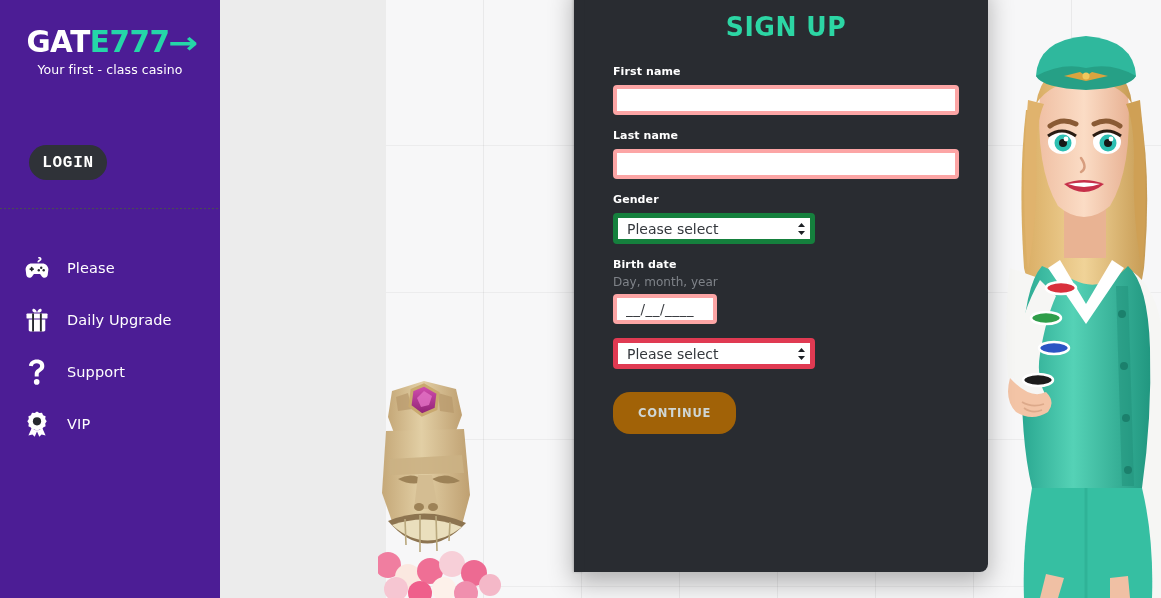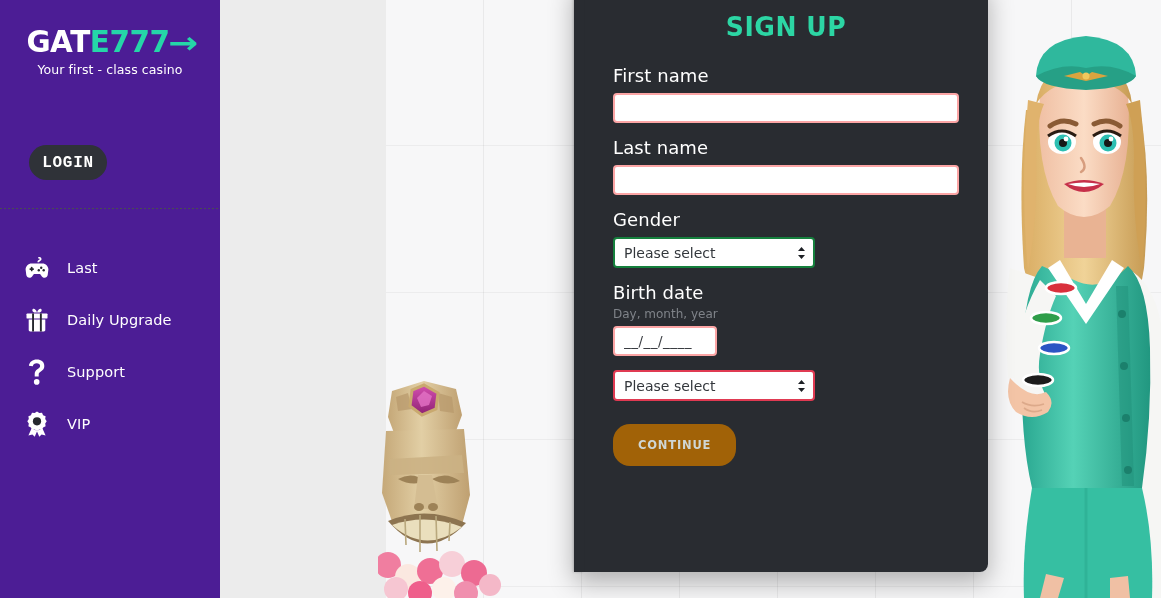--- a/index.html
+++ b/index.html
@@ -228,39 +228,39 @@
   }
 
   .form {
     padding: 23px 29px 0 29px;
   }
   .field { margin-bottom: 14px; }
   .field-label {
     display: block;
     color: #ffffff;
     font-family: "DejaVu Sans", sans-serif;
-    font-size: 18px;
-    font-weight: normal;
+    font-size: 11px;
+    font-weight: bold;
     margin-bottom: 7px;
     letter-spacing: 0.1px;
   }
   .field-hint {
     display: block;
     color: #7f8389;
     font-family: "DejaVu Sans", sans-serif;
     font-size: 12px;
     margin: -3px 0 5px 0;
   }
   .text-input {
     display: block;
     width: 100%;
     box-sizing: border-box;
     height: 30px;
     background: #ffffff;
-    border: 2px solid #fca5a5;
+    border: 4px solid #fca5a5;
     border-radius: 4px;
     font-family: "DejaVu Sans", sans-serif;
     font-size: 14px;
     color: #22252a;
     padding: 0 9px;
     outline: none;
   }
   .text-input.narrow { width: 104px; }
   .text-input.date-mask {
     letter-spacing: 0.5px;
@@ -272,21 +272,21 @@
     position: relative;
     width: 202px;
     height: 31px;
   }
   .select-wrap.error .select-box { border-color: #e03a52; }
   .select-box {
     width: 100%;
     height: 100%;
     box-sizing: border-box;
     background: #ffffff;
-    border: 2px solid #15803d;
+    border: 5px solid #15803d;
     border-radius: 4px;
     font-family: "DejaVu Sans", sans-serif;
     font-size: 14px;
     color: #33373c;
     padding: 0 26px 0 9px;
     display: flex;
     align-items: center;
     cursor: pointer;
     -webkit-appearance: none;
     appearance: none;
@@ -544,21 +544,21 @@
             <path d="M7.6 6.4h10.8c3.3 0 6 2.7 6 6 0 .3 0 .6-.1.9l-.6 4.6c-.2 1.6-1.6 2.8-3.2 2.8-1 0-2-.5-2.6-1.3l-1.8-2.4H9.9l-1.8 2.4c-.6.8-1.6 1.3-2.6 1.3-1.6 0-3-1.2-3.2-2.8l-.6-4.6c0-.3-.1-.6-.1-.9 0-3.3 2.7-6 6-6z"></path>
             <g fill="#26292e">
               <rect x="5.4" y="11.2" width="4.6" height="1.7" rx="0.85"></rect>
               <rect x="6.85" y="9.75" width="1.7" height="4.6" rx="0.85"></rect>
               <circle cx="17.2" cy="10.8" r="1.2"></circle>
               <circle cx="19.7" cy="13.2" r="1.2"></circle>
               <circle cx="14.8" cy="13.2" r="1.2"></circle>
             </g>
           </svg>
         </span>
-        <span class="nav-label">Last</span>
+        <span class="nav-label">Please</span>
       </div>
 
 
       <div class="nav-item">
         <span class="nav-icon">
           <svg width="22" height="24" viewBox="0 0 22 24" fill="#ffffff">
             <path d="M6.6 1.2c1.4-1.1 3.3.2 4.4 3.3-3.1.4-5.4-.9-4.4-3.3z"></path>
             <path d="M15.4 1.2c-1.4-1.1-3.3.2-4.4 3.3 3.1.4 5.4-.9 4.4-3.3z"></path>
             <path d="M1.4 5.4h19.2c.5 0 .9.4.9.9v3.4c0 .5-.4.9-.9.9H1.4c-.5 0-.9-.4-.9-.9V6.3c0-.5.4-.9.9-.9z"></path>
             <path d="M2.7 11.6h16.6v10.5c0 .8-.6 1.4-1.4 1.4H4.1c-.8 0-1.4-.6-1.4-1.4V11.6z"></path>

